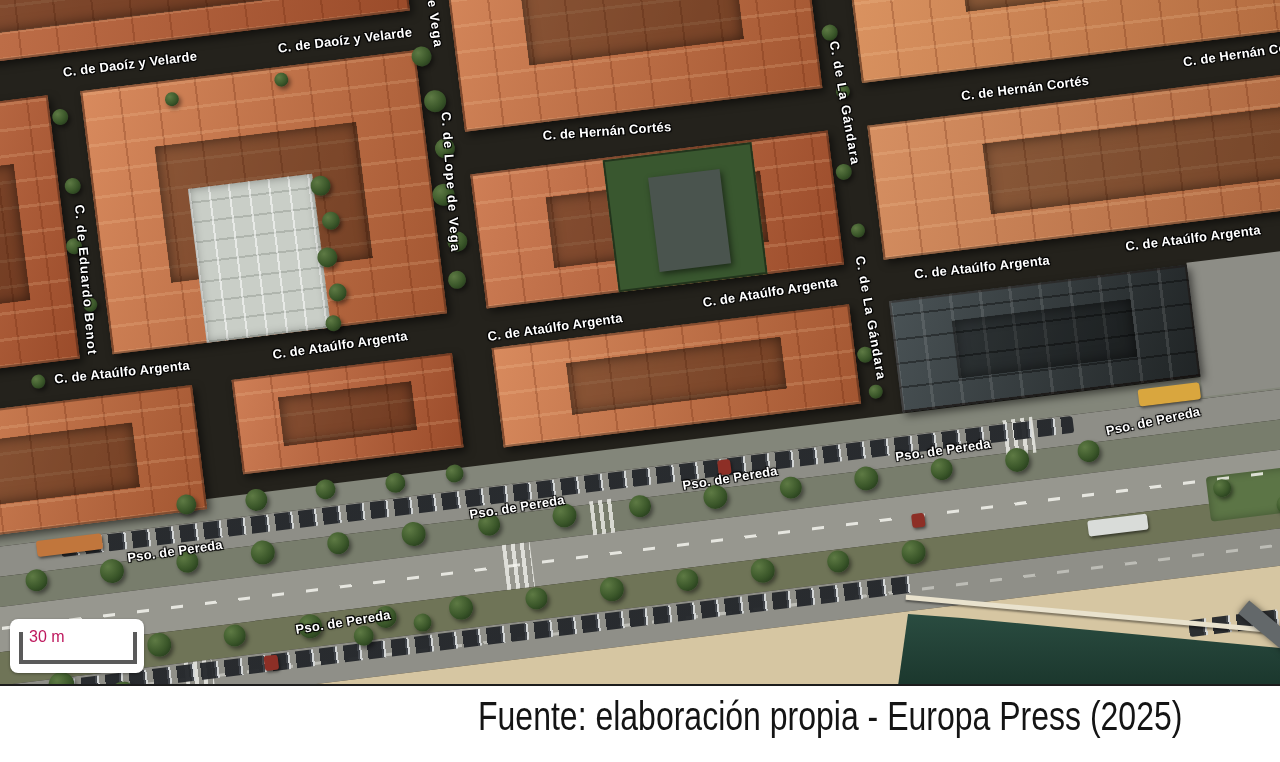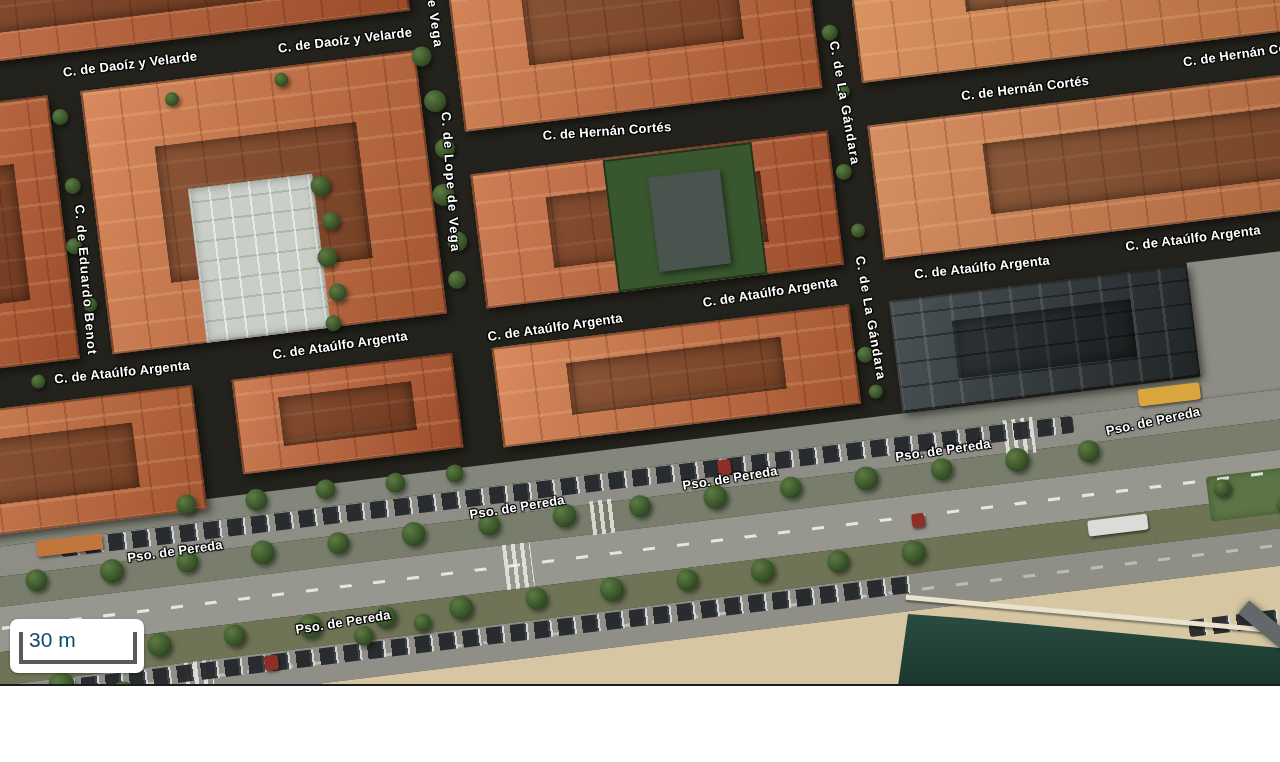--- a/index.html
+++ b/index.html
@@ -54,21 +54,21 @@
   .slabel{position:absolute;white-space:nowrap;color:#fff;font-size:13px;font-weight:700;
          letter-spacing:.2px;
          text-shadow:-1px -1px 0 rgba(0,0,0,.85),1px -1px 0 rgba(0,0,0,.85),
                      -1px 1px 0 rgba(0,0,0,.85),1px 1px 0 rgba(0,0,0,.85),0 0 3px rgba(0,0,0,.9);}
   .slabel.vert{letter-spacing:1.2px;}
   
   .scalebar{position:absolute;left:10px;top:619px;width:134px;height:54px;background:#fff;
          border-radius:8px;box-shadow:0 1px 3px rgba(0,0,0,.35);z-index:40;}
   .bracket{position:absolute;left:9px;right:7px;top:13px;bottom:9px;
          border-left:4px solid #5a5a5a;border-right:4px solid #5a5a5a;border-bottom:4px solid #5a5a5a;}
-  .stext{position:absolute;left:19px;top:9px;font-size:21px;color:#0c4a6e;}
+  .stext{position:absolute;left:19px;top:9px;font-size:16px;color:#be185d;}
   
   .caption{position:absolute;left:0;top:686px;width:1280px;height:76px;background:#fff;}
   .caption span{position:absolute;left:478px;top:8px;font-size:40px;color:#141414;
          transform:scaleX(.8);transform-origin:left top;white-space:nowrap;}
 </style>
 </head>
 <body>
 
 <div class="page">
   <div class="map">
@@ -199,13 +199,16 @@
         <div class="slabel" style="left: 730px; top: 478px; transform: translate(-50%, -50%) rotate(-9deg);">Pso. de Pereda</div>
         <div class="slabel" style="left: 517px; top: 507px; transform: translate(-50%, -50%) rotate(-9deg);">Pso. de Pereda</div>
         <div class="slabel" style="left: 175px; top: 551px; transform: translate(-50%, -50%) rotate(-8deg);">Pso. de Pereda</div>
         <div class="slabel" style="left: 343px; top: 622px; transform: translate(-50%, -50%) rotate(-9deg);">Pso. de Pereda</div>
       </div>
     <div class="scalebar">
       <div class="bracket"></div>
       <span class="stext">30 m</span>
     </div>
   </div>
+  <div class="caption">
+    <span>Fuente: elaboración propia - Europa Press (2025)</span>
+  </div>
 </div>
 
 </body></html>

